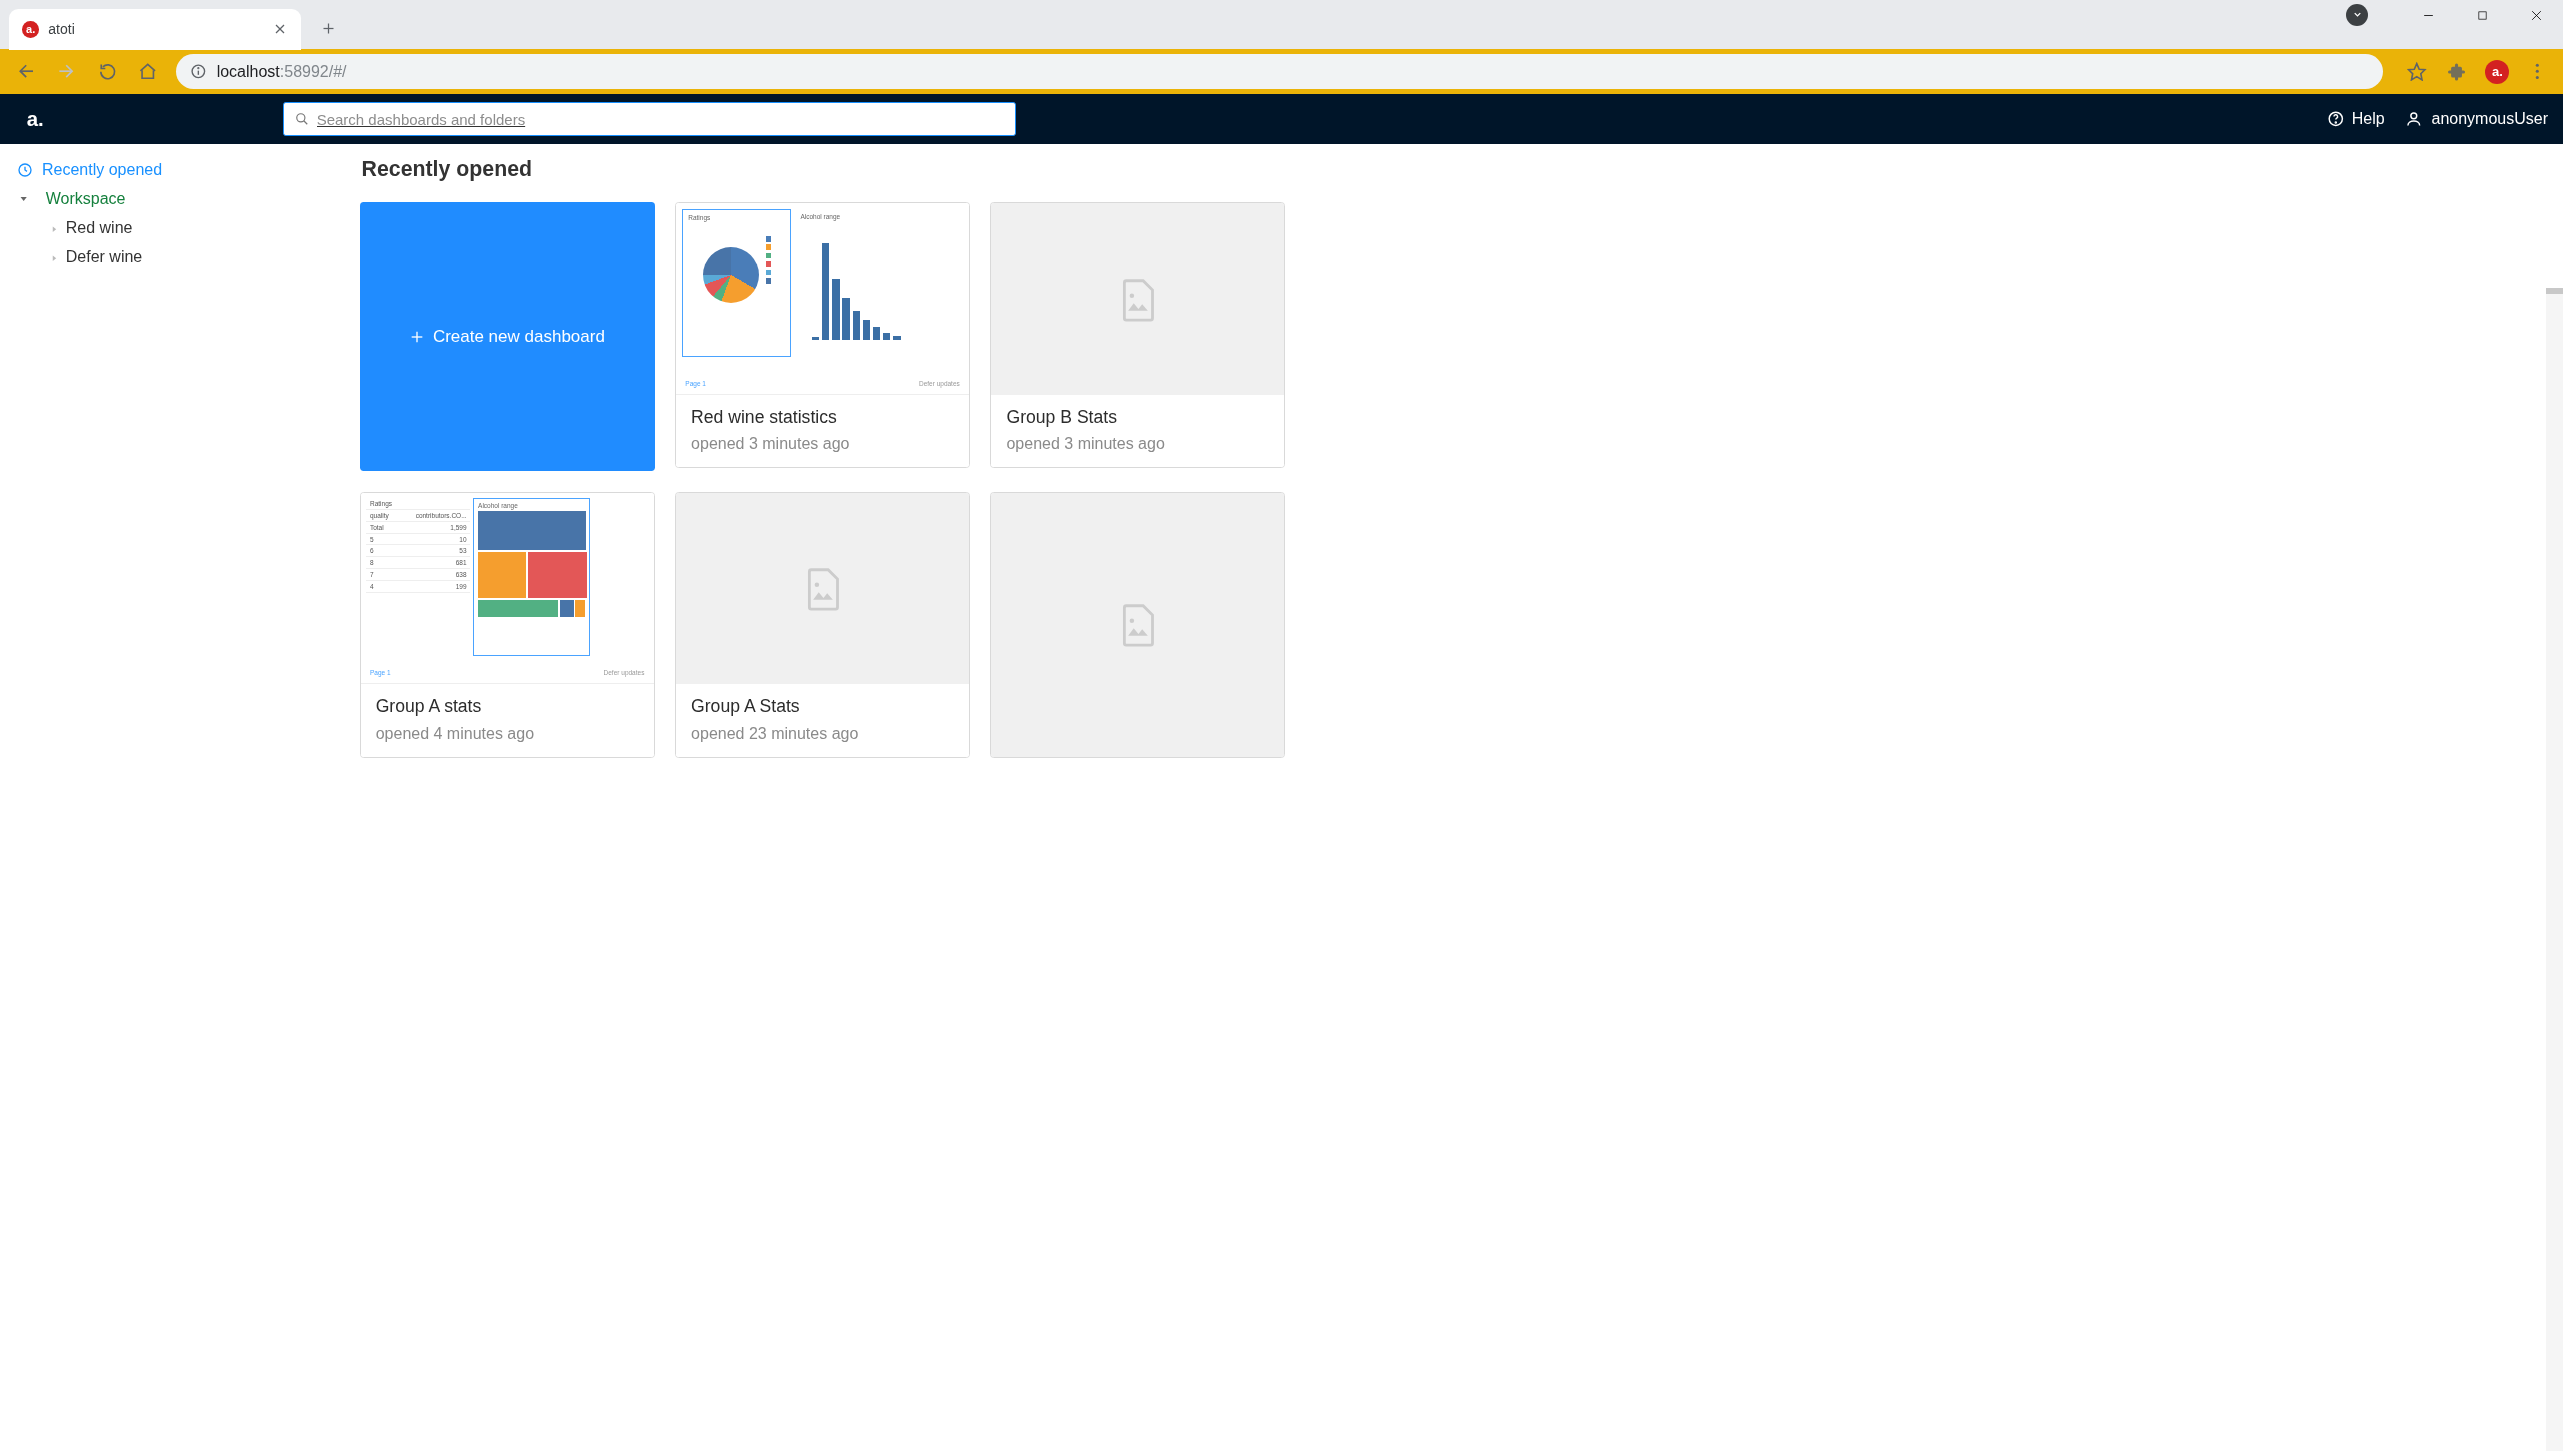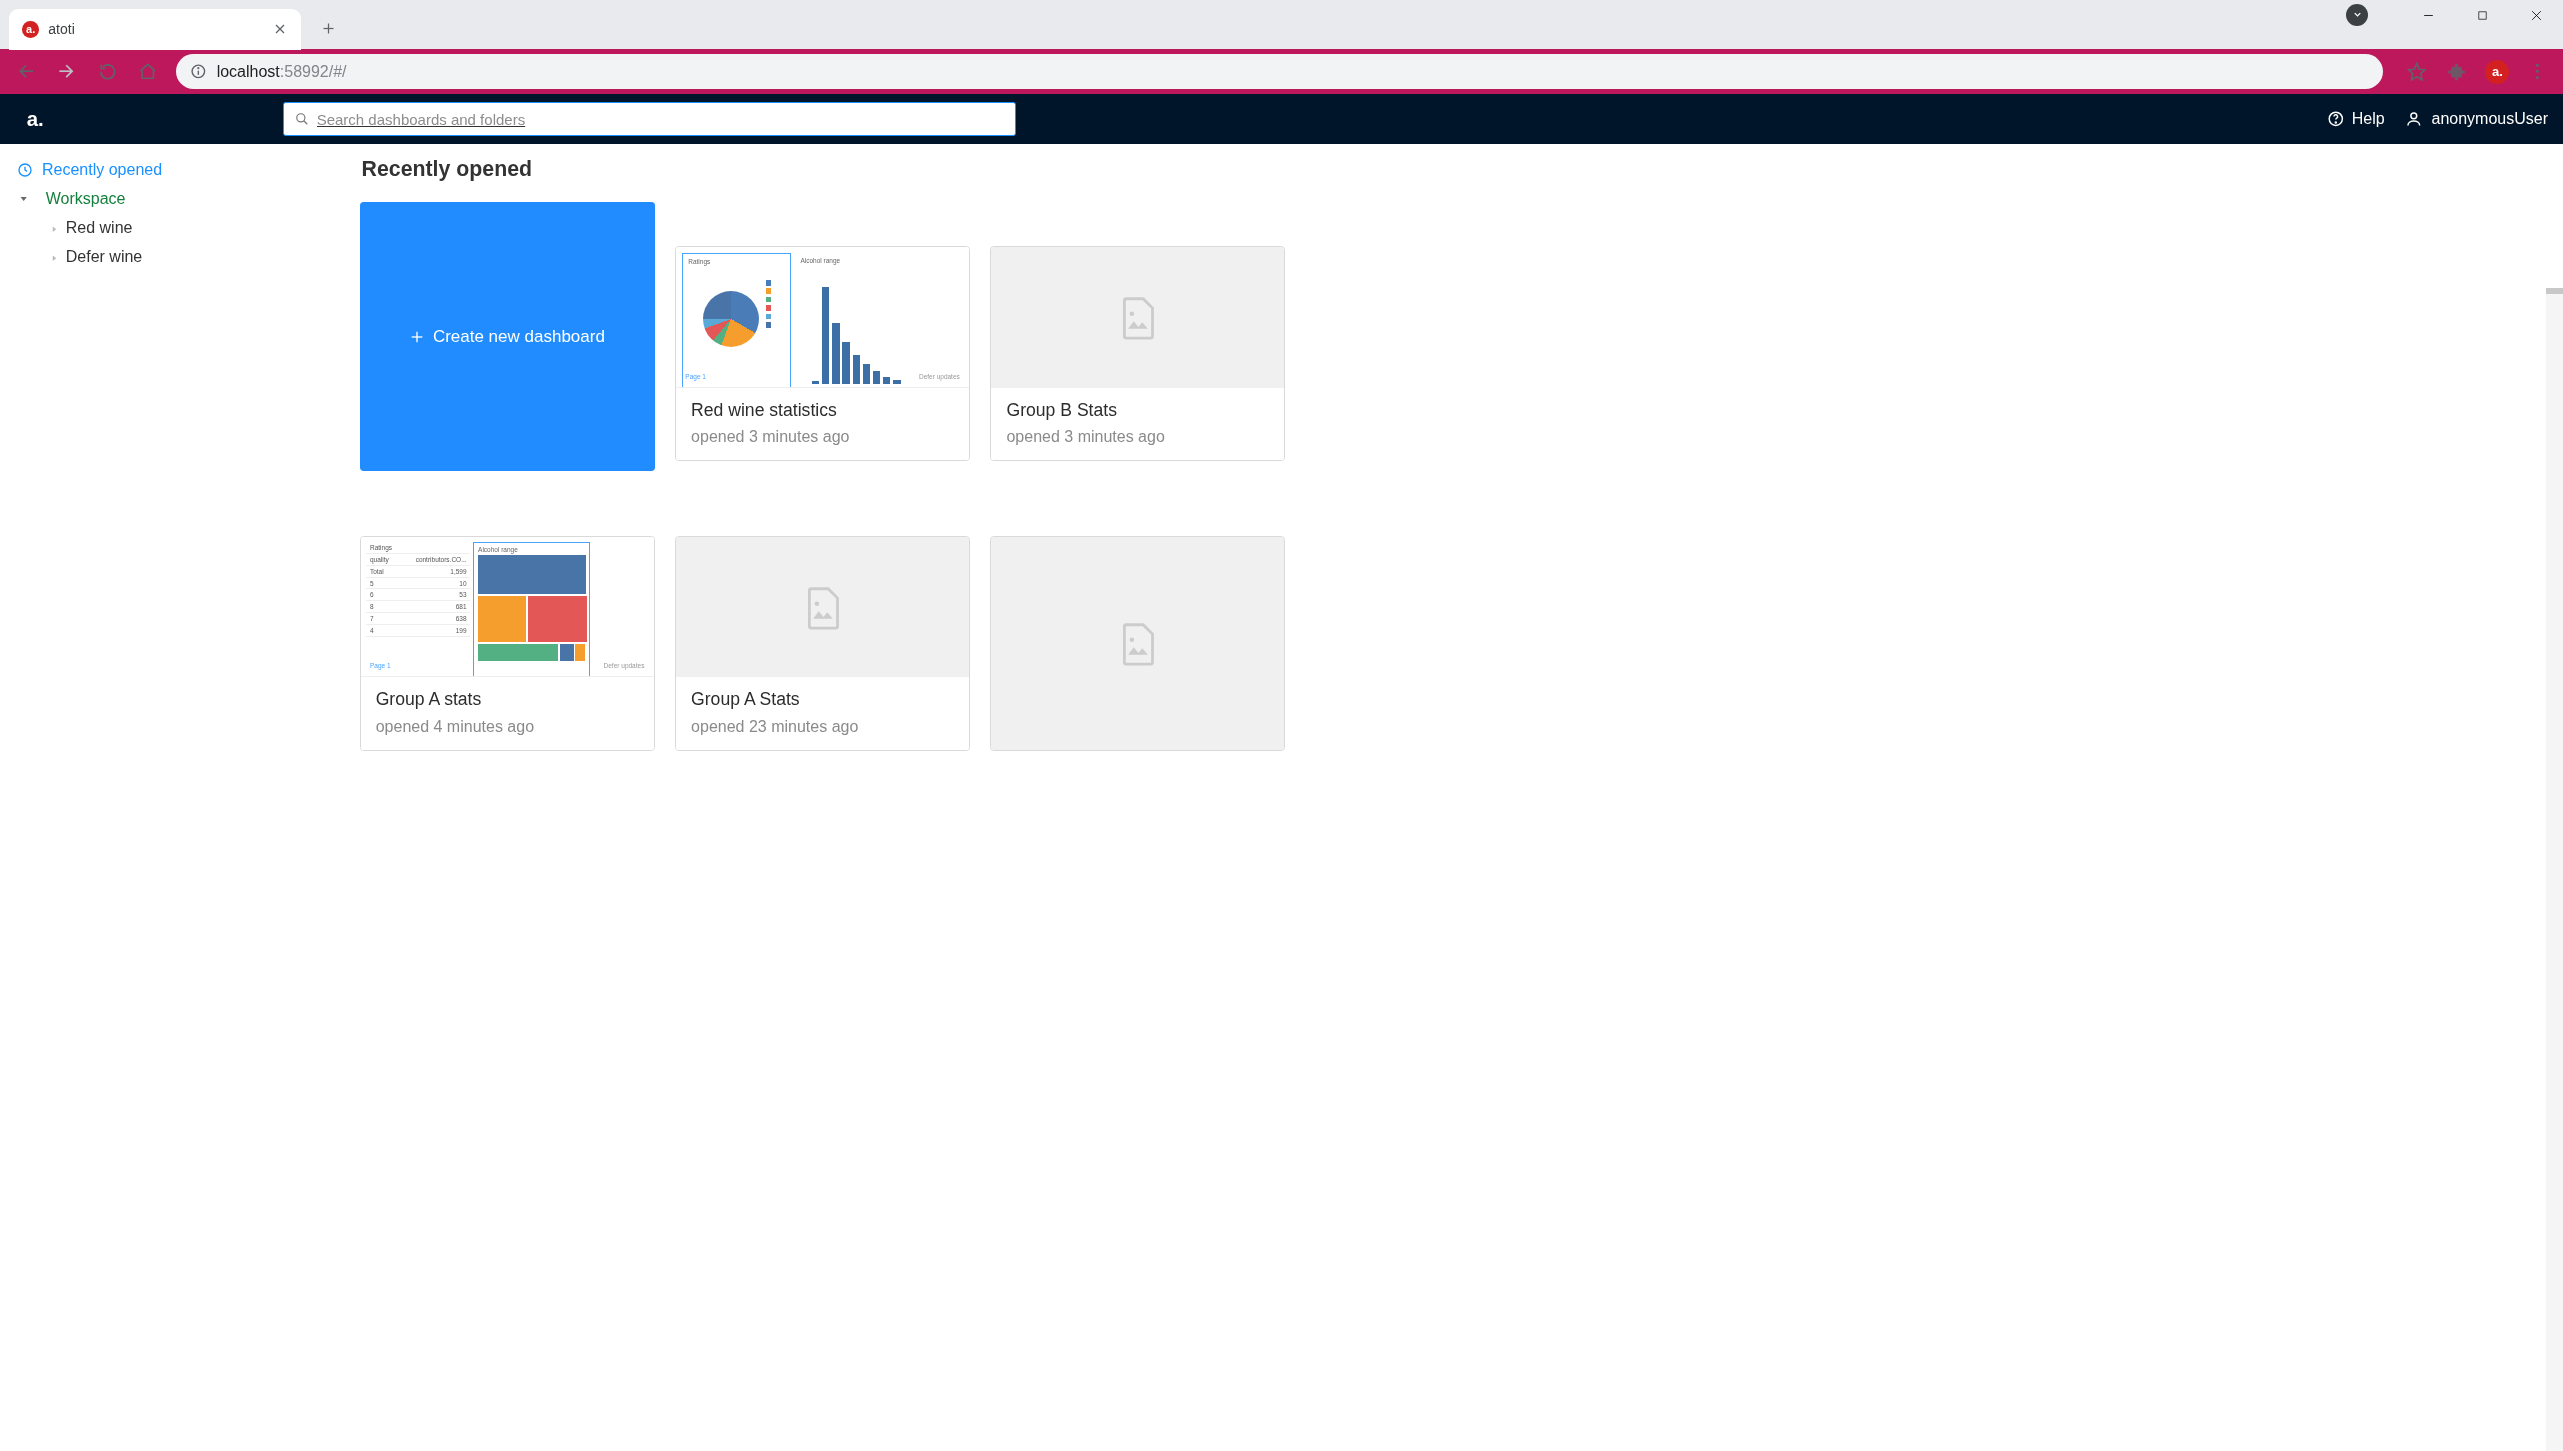--- a/index.html
+++ b/index.html
@@ -11,21 +11,21 @@
   .tab-strip { display: flex; align-items: flex-end; height: 100%; padding-left: 9.3px; }
   .browser-tab { background: #fff; border-radius: 9.3px 9.3px 0 0; height: 41px; width: 292px; display: flex; align-items: center; padding: 0 13px; gap: 9.3px; position: relative; top: 0.9px;}
   .browser-tab-favicon { width: 16.7px; height: 16.7px; border-radius: 50%; background: #d32121; color: #fff; display: flex; align-items: center; justify-content: center; font-weight: 700; font-size: 11px; }
   .browser-tab-title { flex: 1; font-size: 14px; color: #3c4043; }
   .browser-tab-close { width: 16.7px; height: 16.7px; display: flex; align-items: center; justify-content: center; color: #5f6368; cursor: pointer; }
   .new-tab-btn { width: 32px; height: 32px; display: flex; align-items: center; justify-content: center; color: #5f6368; margin-left: 11px; margin-bottom: 4.6px; cursor: pointer; border-radius: 50%; }
   .window-controls { position: absolute; right: 0; top: 0; height: 30px; display: flex; }
   .win-ctrl { width: 54px; height: 100%; display: flex; align-items: center; justify-content: center; color: #000; cursor: pointer; }
   .account-chev { position: absolute; right: 195px; top: 3.7px; width:22px; height:22px; border-radius:50%; background:#3c4043; display:flex; align-items:center; justify-content:center; color:#fff;}
 
-  .browser-toolbar { height: 45px; background: #be185d; border-bottom: 0; display: flex; align-items: center; padding: 0 7.4px; gap: 3.7px; }
+  .browser-toolbar { height: 45px; background: #eab308; border-bottom: 0; display: flex; align-items: center; padding: 0 7.4px; gap: 3.7px; }
   .nav-btn { width: 37px; height: 37px; display: flex; align-items: center; justify-content: center; border-radius: 50%; color: #5f6368; cursor: pointer; }
   .nav-btn.disabled { color: #bdc1c6; cursor: default; }
   .address-bar { flex: 1; height: 35px; background: #f1f3f4; border-radius: 17.6px; display: flex; align-items: center; padding: 0 13px; gap: 9.3px; margin: 0 5.6px; }
   .addr-info-icon { width: 18.6px; height: 18.6px; display: flex; align-items: center; justify-content: center; color:#5f6368;}
   .addr-text { font-size: 16px; color: #202124; }
   .addr-text .dim { color: #80868b; }
   .toolbar-right { display: flex; align-items: center; gap: 3.7px; margin-left: 5.6px; }
   .star-icon, .ext-icon, .menu-dots { width: 37px; height: 37px; display:flex; align-items:center; justify-content:center; color:#5f6368; cursor:pointer;}
   .profile-icon { width:24px; height:24px; border-radius:50%; background:#d32121; color:#fff; display:flex; align-items:center; justify-content:center; font-weight:700; font-size:13px; margin:0 5.6px;}
 
@@ -53,21 +53,21 @@
   .tree-leaf { display:flex; align-items:center; gap:7.4px; padding:5.6px 3.7px 5.6px 16.7px; font-size:16px; color:#333; cursor:pointer;}
   .tree-leaf .leaf-caret { color:#bbb; }
 
   .main { flex:1; padding: 9.3px 16.7px 28px 16.7px; overflow-y:auto; }
   .section-title { font-size:21.3px; font-weight:600; color:#333; margin: 3.7px 0 20.4px 1.9px;}
   .card-grid { display:grid; grid-template-columns: repeat(3, 295px); gap:20.4px; }
 
   .create-card { background:#208cff; color:#fff; border-radius:3.7px; height:269px; display:flex; align-items:center; justify-content:center; gap:7.4px; font-size:17px; cursor:pointer; }
   .create-card svg { stroke:#fff; }
 
-  .dash-card { background:#fff; border:0.9px solid #d9d9d9; border-radius:3.7px; height:215px; display:flex; flex-direction:column; cursor:pointer; overflow:hidden;margin-top:44px;}
+  .dash-card { background:#fff; border:0.9px solid #d9d9d9; border-radius:3.7px; height:266px; display:flex; flex-direction:column; cursor:pointer; overflow:hidden;}
   .card-thumb { flex:1; background:#f0f0f0; display:flex; align-items:center; justify-content:center; position:relative; overflow:hidden;}
   .card-thumb.white-bg { background:#fff; border-bottom:0.9px solid #eee;}
   .card-footer { padding:12px 15px 14px 15px; background:#fff; }
   .card-title { font-size:17.6px; font-weight:500; color:#2c2c2c; margin-bottom:7.4px;}
   .card-sub { font-size:16px; color:#8a8a8a; }
 
   .placeholder-icon { color:#ccc; width:45px; height:45px; }
 
   
   .thumb1 { position:absolute; inset:3.7px; background:#fff; }

